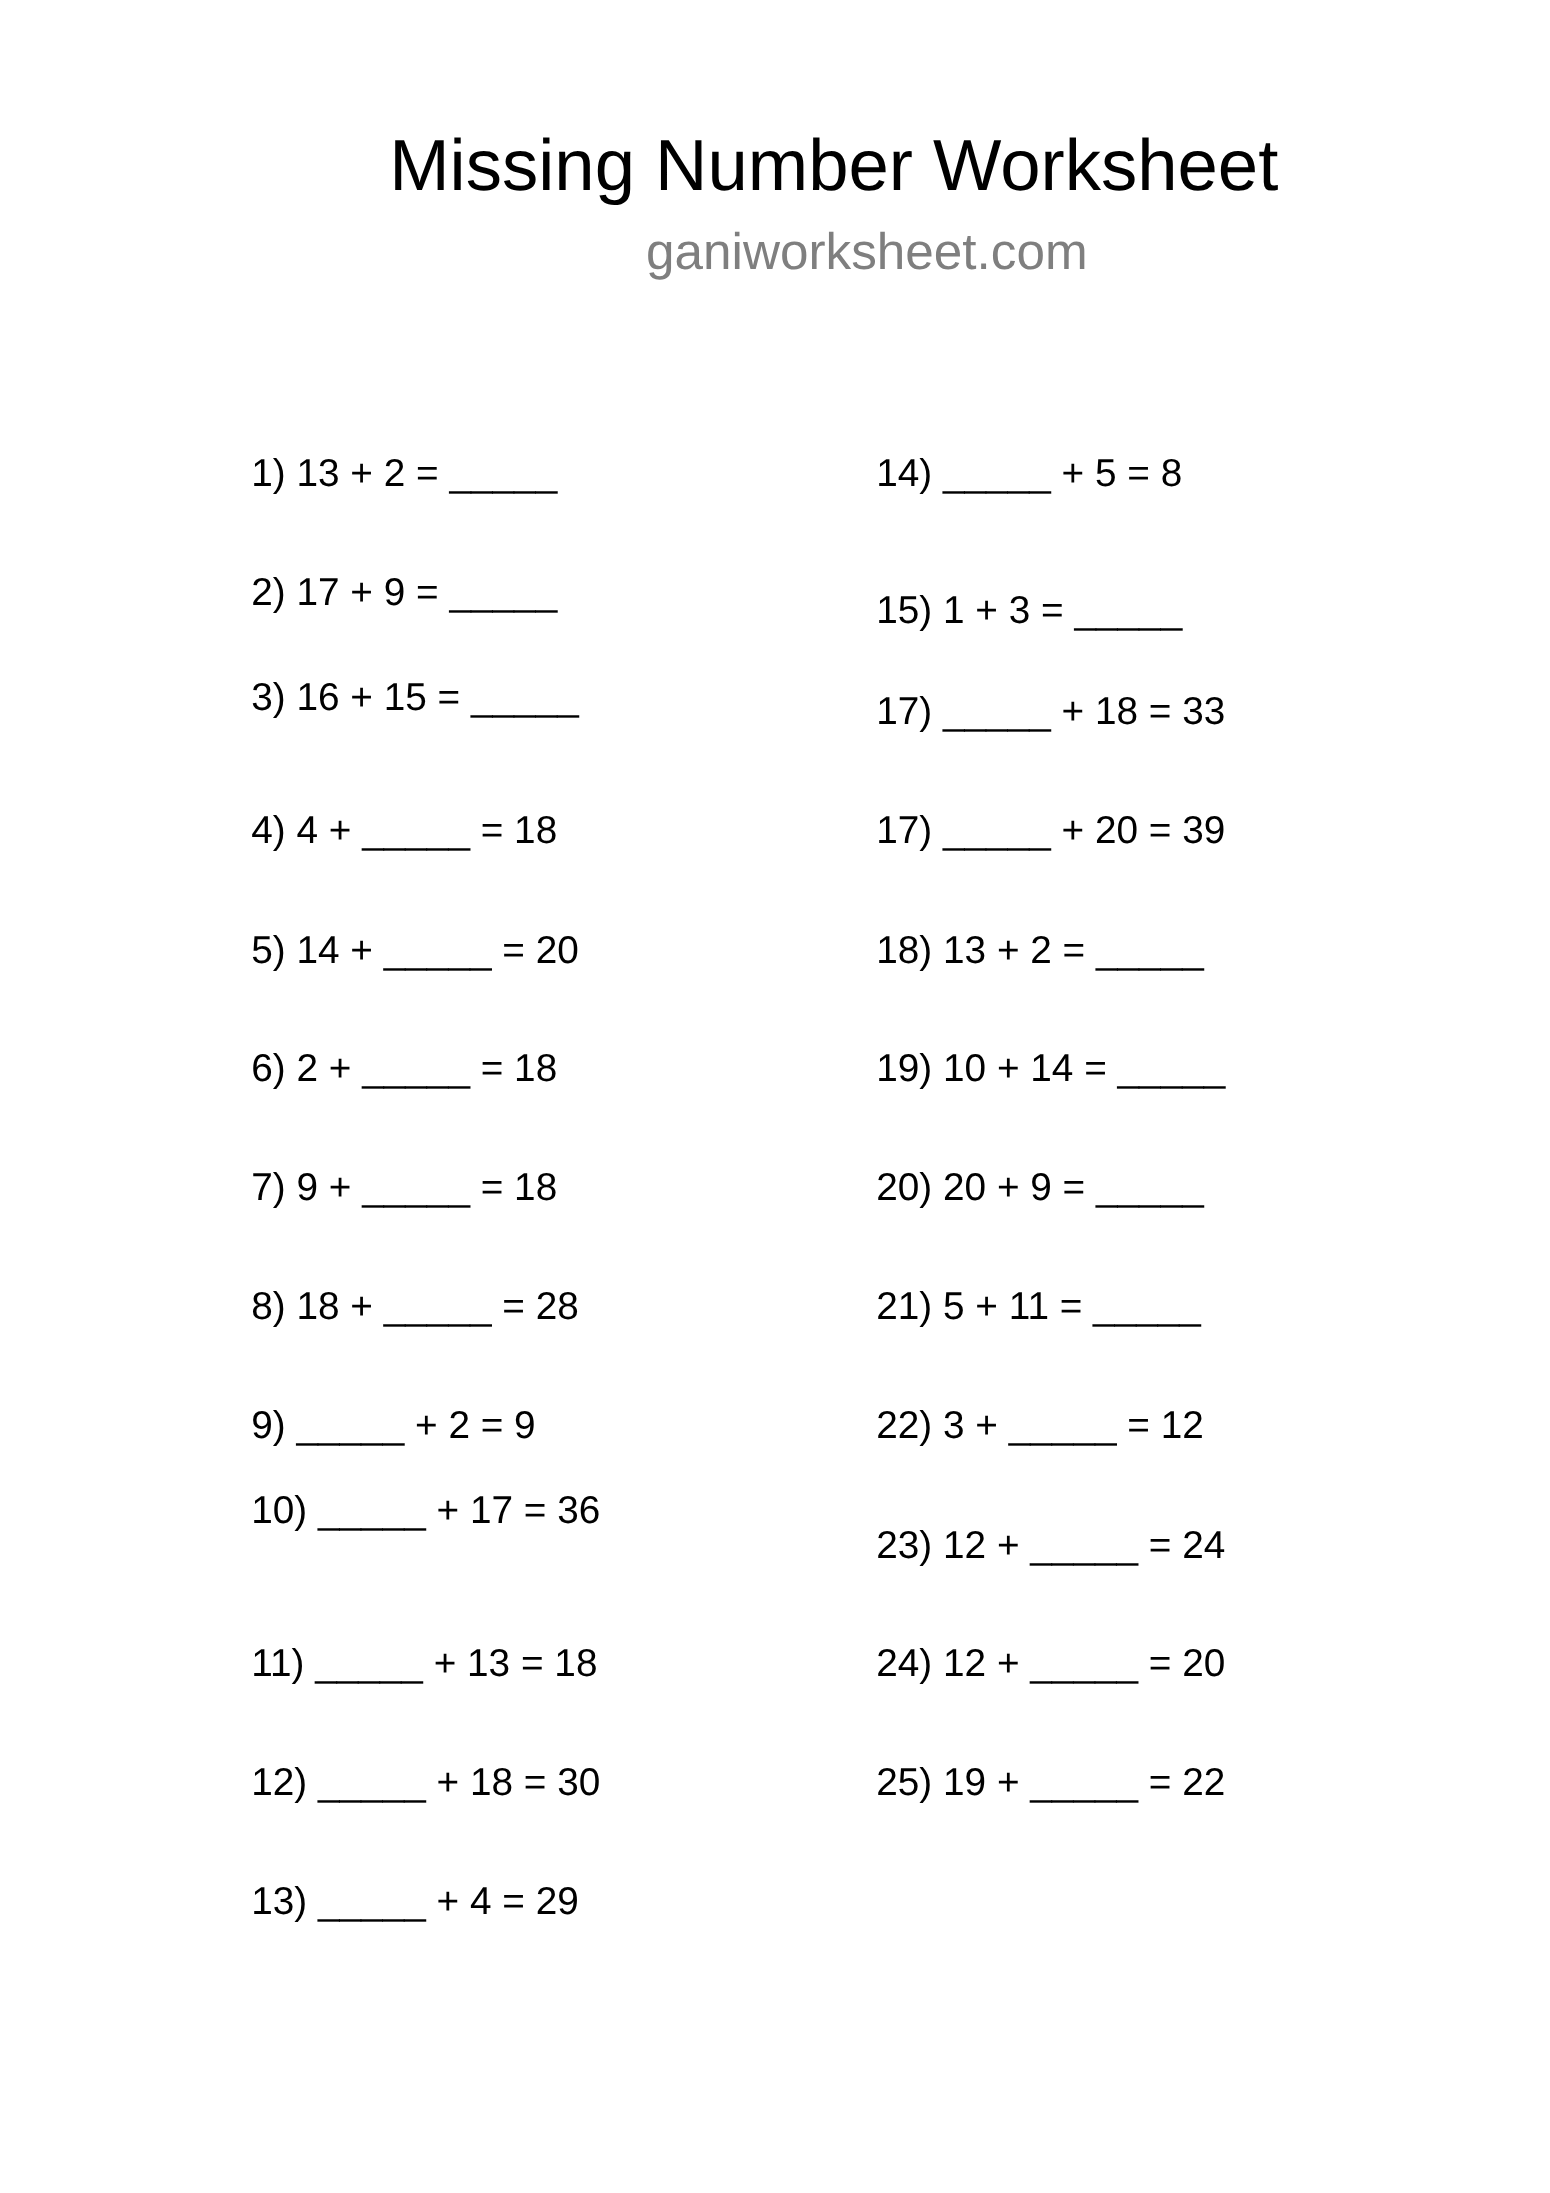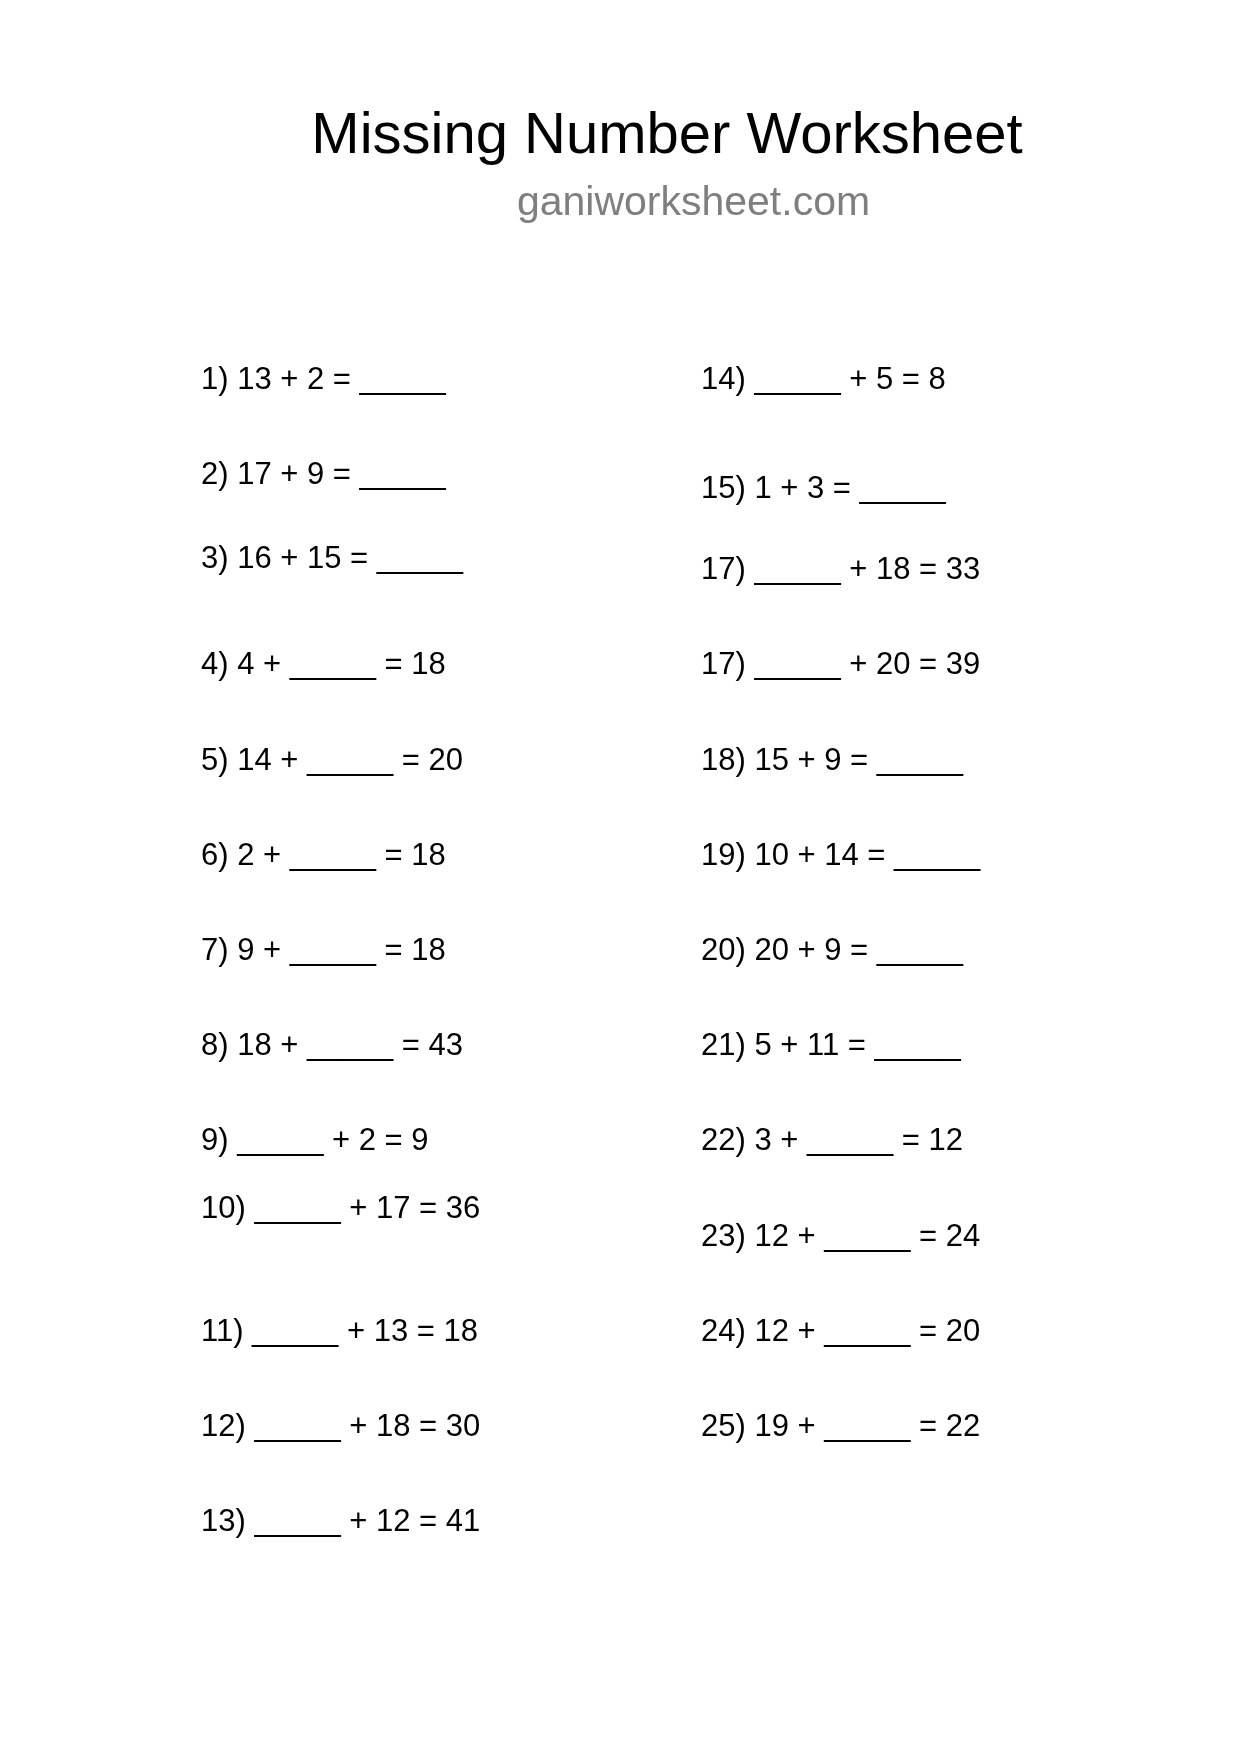--- a/index.html
+++ b/index.html
@@ -59,34 +59,34 @@
 <div class="subtitle">ganiworksheet.com</div>
 
 <div class="column col-left">
   <div class="problem" style="top:355px">1) 13 + 2 = _____</div>
   <div class="problem" style="top:450px">2) 17 + 9 = _____</div>
   <div class="problem" style="top:534px">3) 16 + 15 = _____</div>
   <div class="problem" style="top:640px">4) 4 + _____ = 18</div>
   <div class="problem" style="top:736px">5) 14 + _____ = 20</div>
   <div class="problem" style="top:831px">6) 2 + _____ = 18</div>
   <div class="problem" style="top:926px">7) 9 + _____ = 18</div>
-  <div class="problem" style="top:1021px">8) 18 + _____ = 43</div>
+  <div class="problem" style="top:1021px">8) 18 + _____ = 28</div>
   <div class="problem" style="top:1116px">9) _____ + 2 = 9</div>
   <div class="problem" style="top:1184px">10) _____ + 17 = 36</div>
   <div class="problem" style="top:1307px">11) _____ + 13 = 18</div>
   <div class="problem" style="top:1402px">12) _____ + 18 = 30</div>
-  <div class="problem" style="top:1497px">13) _____ + 12 = 41</div>
+  <div class="problem" style="top:1497px">13) _____ + 4 = 29</div>
 </div>
 
 <div class="column col-right">
   <div class="problem" style="top:355px">14) _____ + 5 = 8</div>
   <div class="problem" style="top:464px">15) 1 + 3 = _____</div>
   <div class="problem" style="top:545px">17) _____ + 18 = 33</div>
   <div class="problem" style="top:640px">17) _____ + 20 = 39</div>
-  <div class="problem" style="top:736px">18) 15 + 9 = _____</div>
+  <div class="problem" style="top:736px">18) 13 + 2 = _____</div>
   <div class="problem" style="top:831px">19) 10 + 14 = _____</div>
   <div class="problem" style="top:926px">20) 20 + 9 = _____</div>
   <div class="problem" style="top:1021px">21) 5 + 11 = _____</div>
   <div class="problem" style="top:1116px">22) 3 + _____ = 12</div>
   <div class="problem" style="top:1212px">23) 12 + _____ = 24</div>
   <div class="problem" style="top:1307px">24) 12 + _____ = 20</div>
   <div class="problem" style="top:1402px">25) 19 + _____ = 22</div>
 </div>
 
 </body></html>

